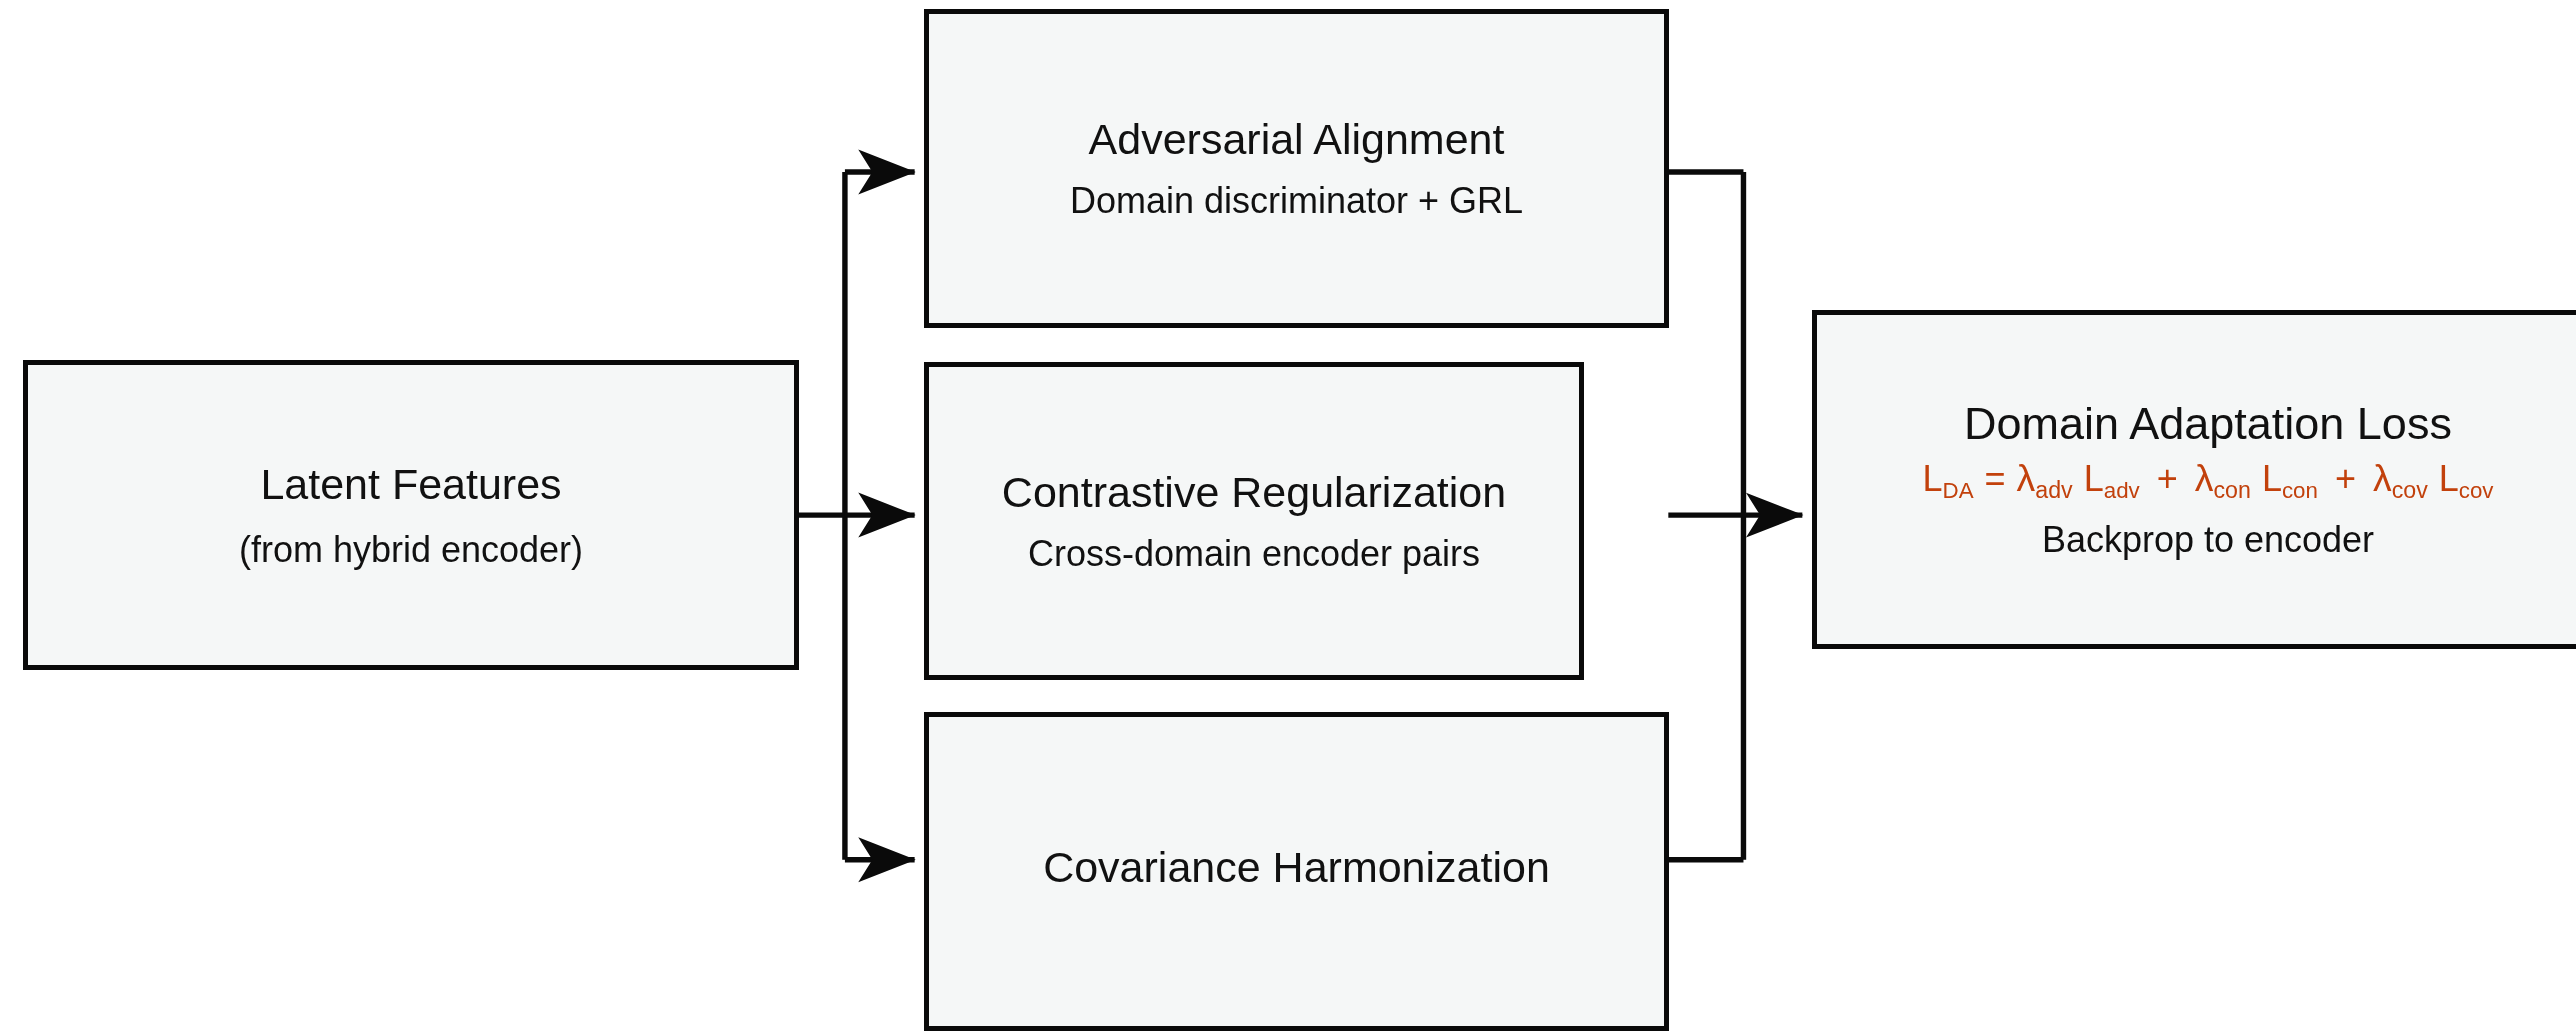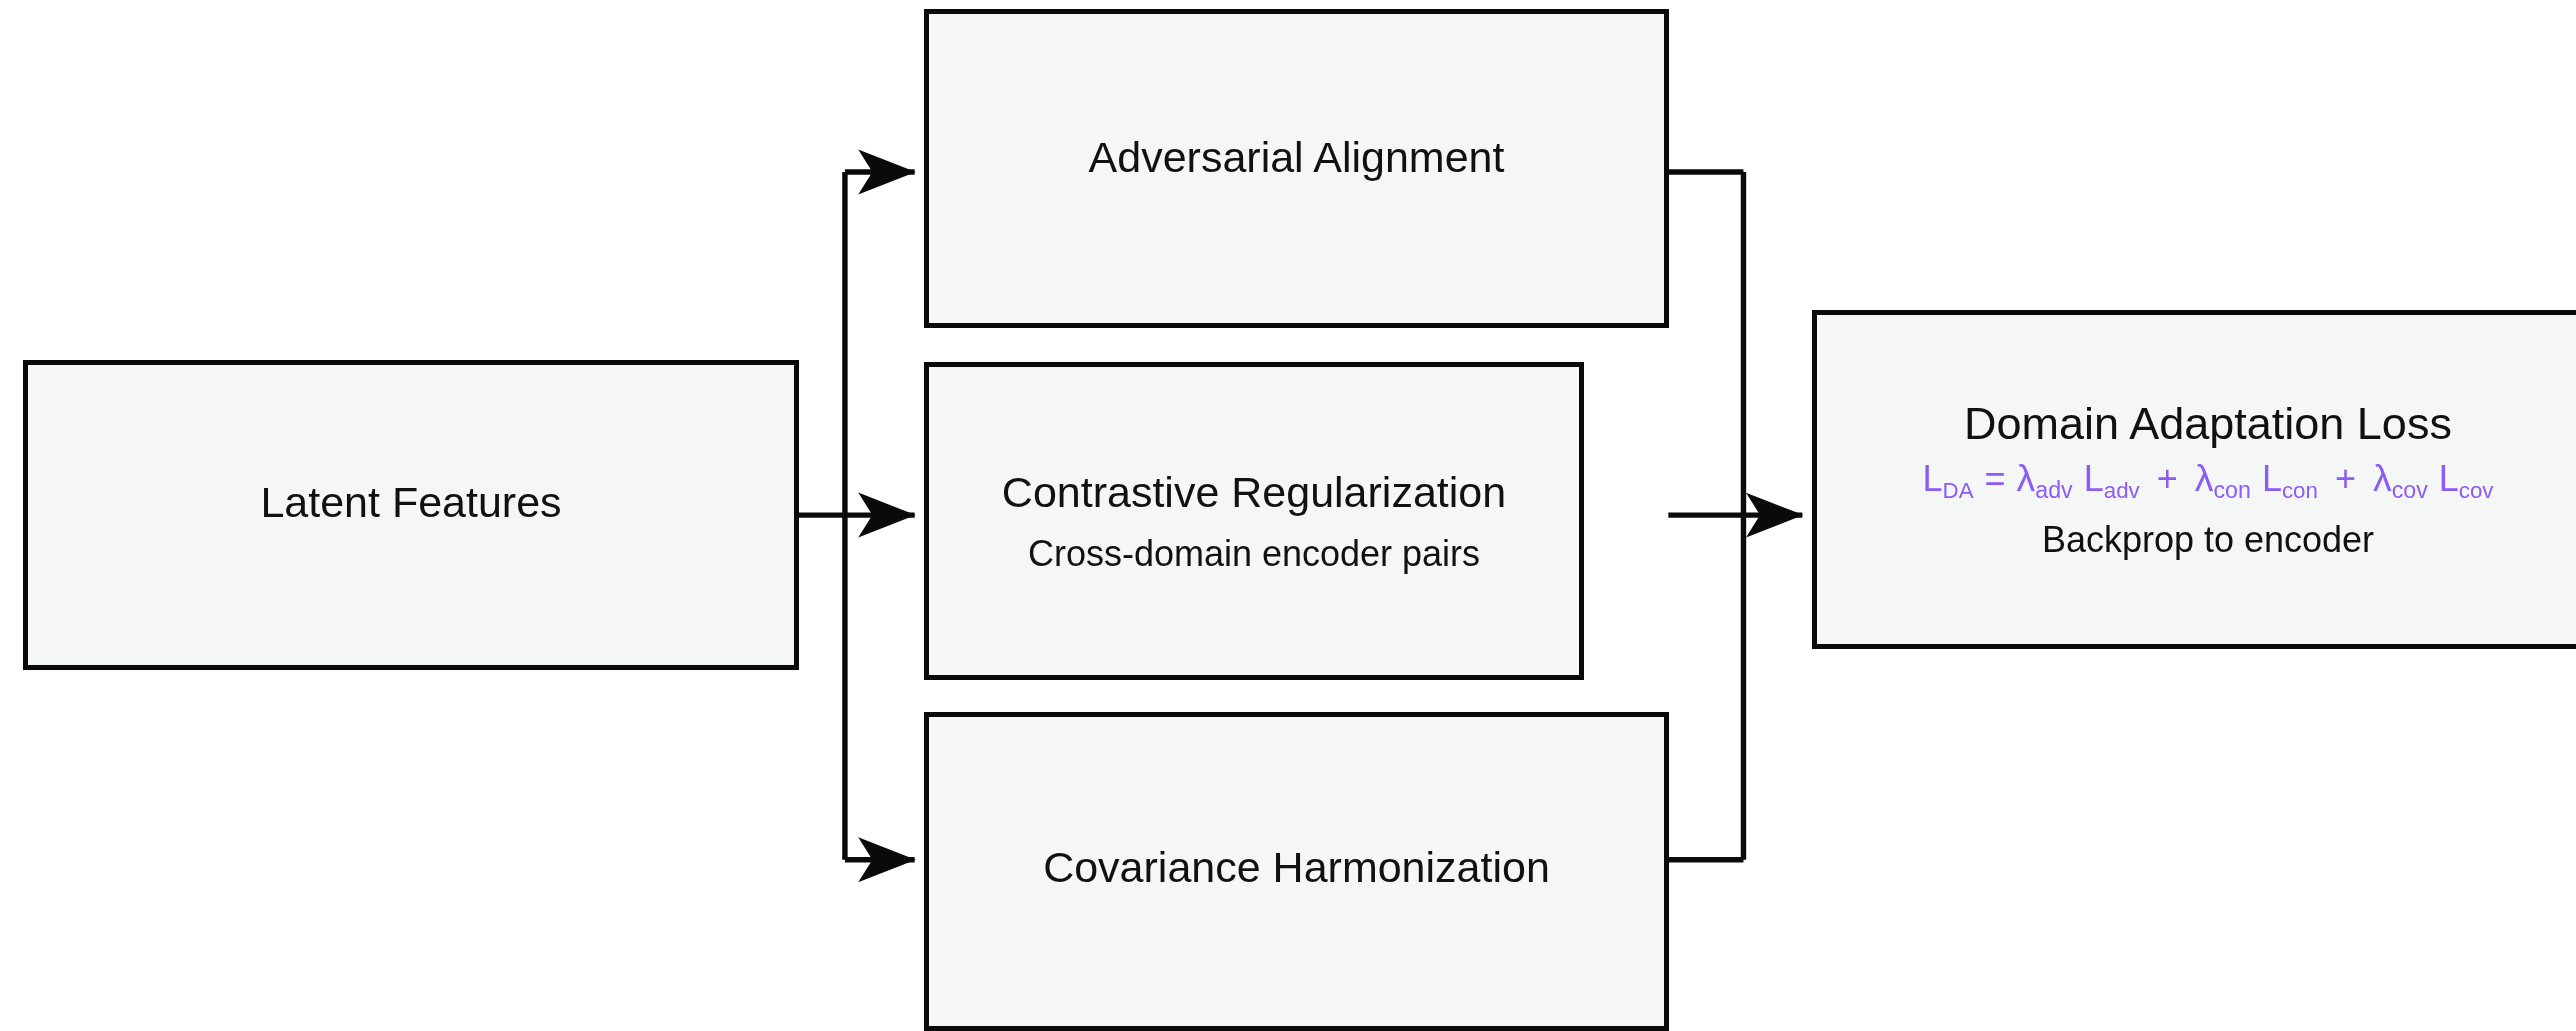--- a/index.html
+++ b/index.html
@@ -67,21 +67,21 @@
   #node-loss .title { font-size: 45px; margin-bottom: 14px; }
   #node-loss .subtitle { font-size: 36px; margin-top: 24px; }
 
   .formula {
     font-size: 36px;
     line-height: 1.0;
     white-space: nowrap;
     display: flex;
     align-items: baseline;
     justify-content: center;
-    color: #8b5cf6;
+    color: #c2410c;
   }
   .formula .tok { display: inline-block; }
   .formula .sp { display: inline-block; width: 11px; }
   .formula .spw { display: inline-block; width: 17px; }
   .formula sub {
     font-size: 0.62em;
     vertical-align: baseline;
     position: relative;
     top: 0.30em;
     line-height: 1;
@@ -129,24 +129,26 @@
       <path d="M2250,222 L2250,1110" stroke="#0a0a0a" stroke-width="7" fill="none"></path>
     </g>
 
     <g>
       <path d="M2153,665 L2326,665" stroke="#0a0a0a" stroke-width="7" fill="none" marker-end="url(#arrowhead)"></path>
     </g>
   </svg>
 
   <div class="node" id="node-latent">
     <div class="title">Latent Features</div>
+    <div class="subtitle">(from hybrid encoder)</div>
   </div>
 
   <div class="node" id="node-adversarial">
     <div class="title">Adversarial Alignment</div>
+    <div class="subtitle">Domain discriminator + GRL</div>
   </div>
 
   <div class="node" id="node-contrastive">
     <div class="title">Contrastive Regularization</div>
     <div class="subtitle">Cross-domain encoder pairs</div>
   </div>
 
   <div class="node" id="node-covariance">
     <div class="title">Covariance Harmonization</div>
   </div>

